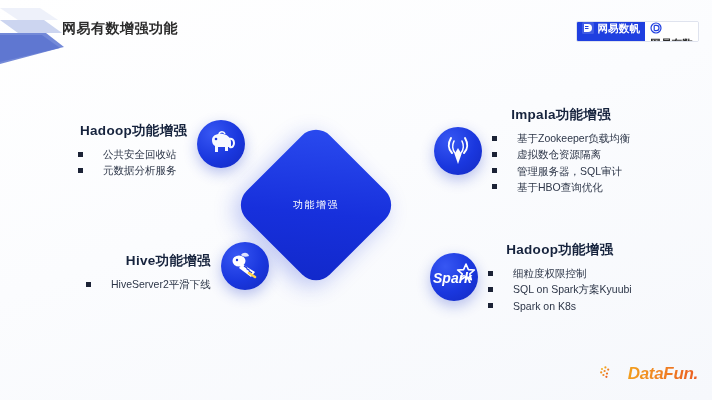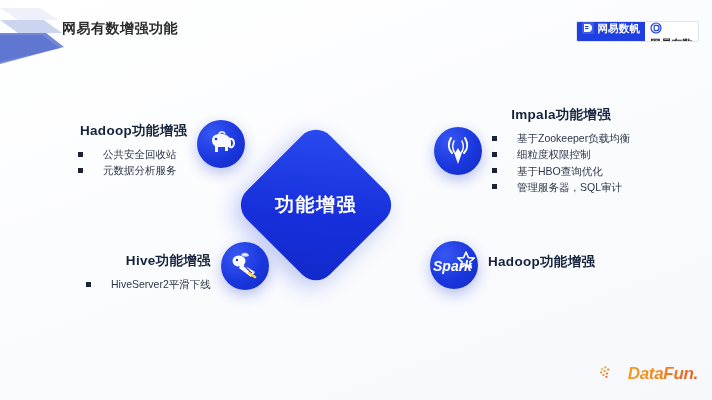--- a/index.html
+++ b/index.html
@@ -105,22 +105,22 @@
     transform: rotate(45deg);
     box-shadow: 0 8px 22px rgba(26, 54, 214, 0.28);
   }
   .center-diamond .label {
     position: absolute;
     inset: 0;
     display: flex;
     align-items: center;
     justify-content: center;
     color: #ffffff;
-    font-size: 19px;
-    font-weight: bold;
+    font-size: 10px;
+    font-weight: normal;
     letter-spacing: 1.5px;
   }
 
   
   .block {
     position: absolute;
   }
   .block-row {
     display: flex;
     align-items: center;
@@ -310,29 +310,29 @@
       </div>
       <div class="texts">
         <div class="block-title">Impala功能增强</div>
         <ul class="bullets">
           <li>
             <span class="bullet-marker"></span>
             <span class="bullet-text">基于Zookeeper负载均衡</span>
           </li>
           <li>
             <span class="bullet-marker"></span>
-            <span class="bullet-text">细粒度权限控制</span>
+            <span class="bullet-text">虚拟数仓资源隔离</span>
+          </li>
+          <li>
+            <span class="bullet-marker"></span>
+            <span class="bullet-text">管理服务器，SQL审计</span>
           </li>
           <li>
             <span class="bullet-marker"></span>
             <span class="bullet-text">基于HBO查询优化</span>
-          </li>
-          <li>
-            <span class="bullet-marker"></span>
-            <span class="bullet-text">管理服务器，SQL审计</span>
           </li>
         </ul>
       </div>
     </div>
   </div>
 
   <div class="block left" style="left:86px; top:240px;">
     <div class="block-row">
       <div class="texts">
         <div class="block-title">Hive功能增强</div>
@@ -365,20 +365,34 @@
         <span class="icon-halo"></span>
         <div class="icon-circle">
           <svg width="46" height="30" viewBox="0 0 46 30">
             <text x="2" y="21" font-family="Liberation Sans, sans-serif" font-size="14" font-style="italic" font-weight="bold" fill="#ffffff">Spark</text>
             <path d="M35 2 L37.4 7.6 L43.4 8 L38.8 11.9 L40.3 17.8 L35 14.5 L29.7 17.8 L31.2 11.9 L26.6 8 L32.6 7.6 Z" fill="none" stroke="#ffffff" stroke-width="1.6" stroke-linejoin="round"></path>
           </svg>
         </div>
       </div>
       <div class="texts">
         <div class="block-title">Hadoop功能增强</div>
+        <ul class="bullets">
+          <li>
+            <span class="bullet-marker"></span>
+            <span class="bullet-text">细粒度权限控制</span>
+          </li>
+          <li>
+            <span class="bullet-marker"></span>
+            <span class="bullet-text">SQL on Spark方案Kyuubi</span>
+          </li>
+          <li>
+            <span class="bullet-marker"></span>
+            <span class="bullet-text">Spark on K8s</span>
+          </li>
+        </ul>
       </div>
     </div>
   </div>
 
   <div class="footer-logo">
     <span>
       <svg width="14" height="14" viewBox="0 0 14 14">
         <circle cx="3" cy="4" r="1.1" fill="#f4b02a"></circle>
         <circle cx="6.4" cy="2.4" r="1.1" fill="#f2a01e"></circle>
         <circle cx="2.2" cy="7.4" r="1.1" fill="#f0921f"></circle>

